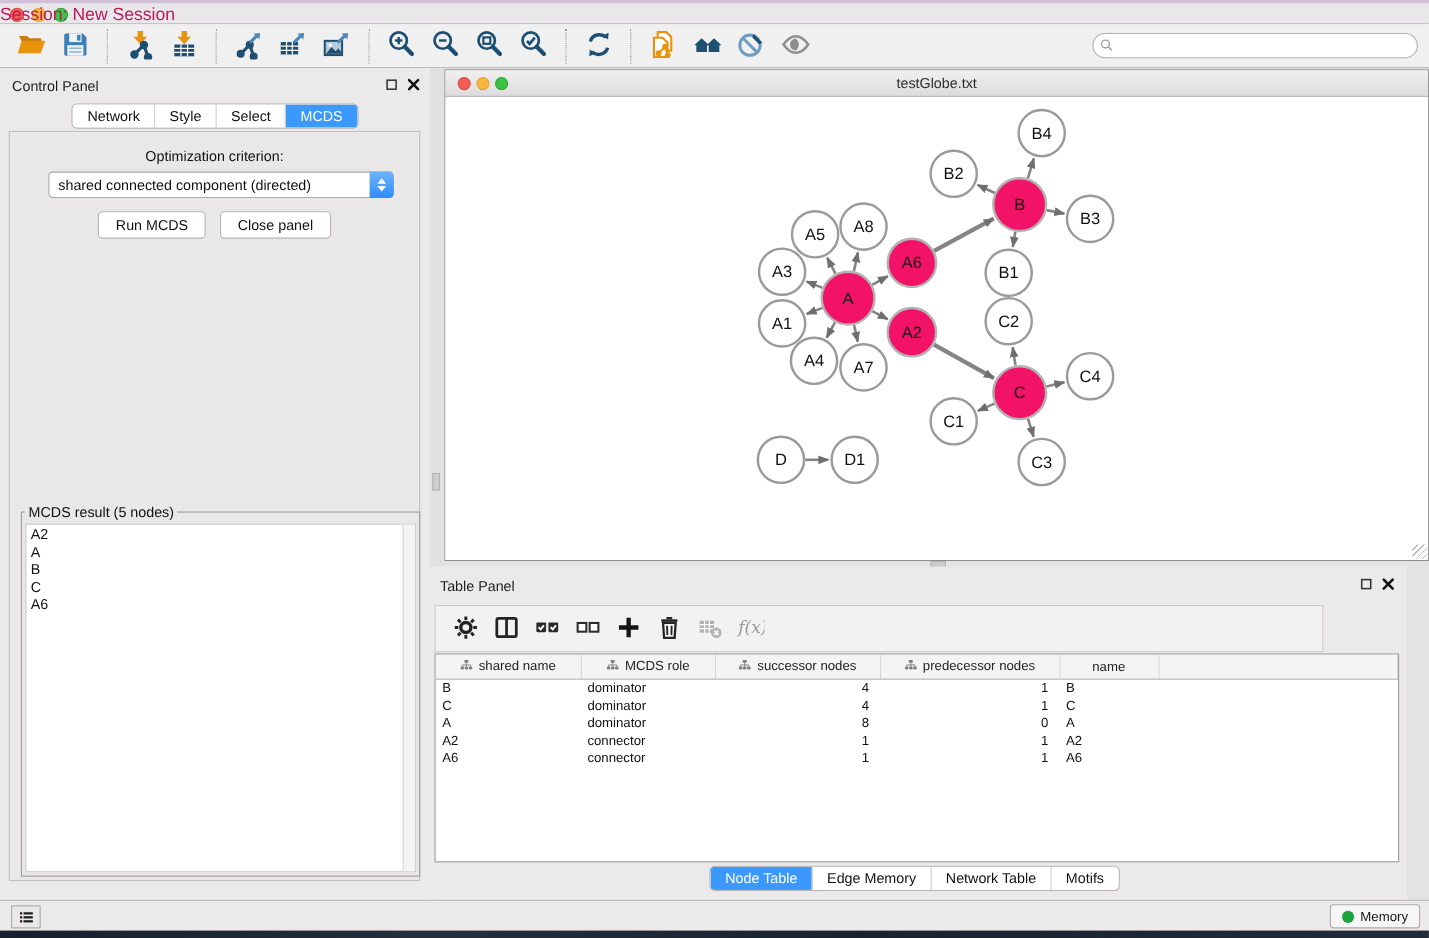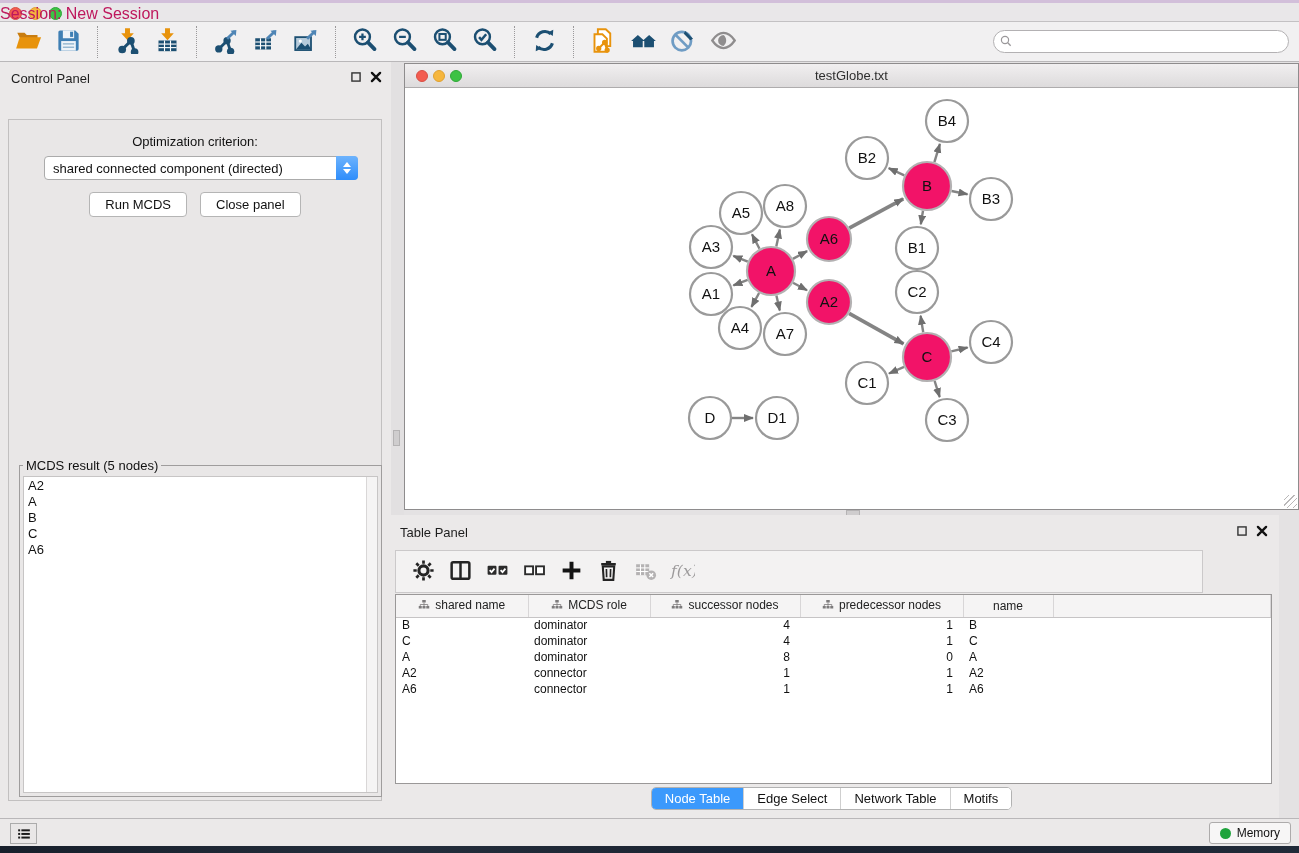--- a/index.html
+++ b/index.html
@@ -330,20 +330,26 @@
         <svg viewBox="0 0 24 24">
           <rect x="5" y="5" width="14" height="14" fill="none" stroke="#333" stroke-width="2.4"></rect>
         </svg>
       </button>
     <button class="wbtn">
         <svg viewBox="0 0 24 24">
           <path d="M5 5l14 14M19 5L5 19" stroke="#111" stroke-width="4" stroke-linecap="round"></path>
         </svg>
       </button>
   </span>
+  <div id="cp-tabs-row"><span class="seg" id="cp-tabs">
+        <button>Network</button>
+        <button>Style</button>
+        <button>Select</button>
+        <button class="active" style="background: rgb(59, 153, 252);">MCDS</button>
+      </span></div>
   <div id="cp-content">
     <div id="opt-label">Optimization criterion:</div>
     <div class="dropdown">
       <span class="dd-text">shared connected component (directed)</span>
       <span class="dd-stepper">
         <span class="tri up"></span>
           <span class="tri down"></span>
       </span>
     </div>
     <div id="cp-buttons">
@@ -652,21 +658,21 @@
             <td class="num">1</td>
             <td class="num">1</td>
             <td>A6</td>
             <td></td>
           </tr>
         </tbody>
     </table>
   </div>
   <div id="tp-tabs-row"><span class="seg" id="tp-tabs">
         <button class="active" style="background: rgb(59, 153, 252);">Node Table</button>
-        <button>Edge Select</button>
+        <button>Edge Memory</button>
         <button>Network Table</button>
         <button>Motifs</button>
       </span></div>
 </div>
 
 <div id="status-bar" class="abs">
   <button id="list-btn">
     <svg viewBox="0 0 24 24">
       <rect x="2" y="4" width="3.4" height="3.4" fill="#1b1b1b"></rect>
         <rect x="7.5" y="4" width="14.5" height="3.4" fill="#1b1b1b"></rect>

